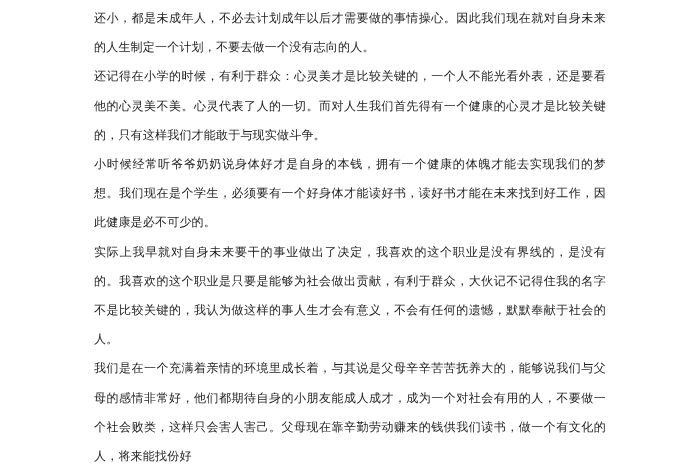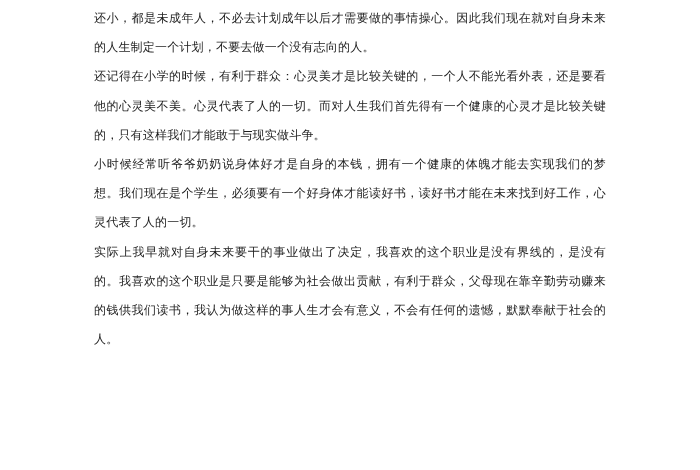--- a/index.html
+++ b/index.html
@@ -42,16 +42,17 @@
   
   .para { -webkit-font-smoothing: antialiased; }
 </style>
 </head>
 <body>
 
 <div class="page">
   <div class="doc-body">
     <p class="para first">还小，都是未成年人，不必去计划成年以后才需要做的事情操心。因此我们现在就对自身未来的人生制定一个计划，不要去做一个没有志向的人。</p>
     <p class="para">还记得在小学的时候，有利于群众：心灵美才是比较关键的，一个人不能光看外表，还是要看他的心灵美不美。心灵代表了人的一切。而对人生我们首先得有一个健康的心灵才是比较关键的，只有这样我们才能敢于与现实做斗争。</p>
-    <p class="para">小时候经常听爷爷奶奶说身体好才是自身的本钱，拥有一个健康的体魄才能去实现我们的梦想。我们现在是个学生，必须要有一个好身体才能读好书，读好书才能在未来找到好工作，心灵代表了人的一切。</p>
-    <p class="para">实际上我早就对自身未来要干的事业做出了决定，我喜欢的这个职业是没有界线的，是没有的。我喜欢的这个职业是只要是能够为社会做出贡献，有利于群众，父母现在靠辛勤劳动赚来的钱供我们读书，我认为做这样的事人生才会有意义，不会有任何的遗憾，默默奉献于社会的人。</p>
+    <p class="para">小时候经常听爷爷奶奶说身体好才是自身的本钱，拥有一个健康的体魄才能去实现我们的梦想。我们现在是个学生，必须要有一个好身体才能读好书，读好书才能在未来找到好工作，因此健康是必不可少的。</p>
+    <p class="para">实际上我早就对自身未来要干的事业做出了决定，我喜欢的这个职业是没有界线的，是没有的。我喜欢的这个职业是只要是能够为社会做出贡献，有利于群众，大伙记不记得住我的名字不是比较关键的，我认为做这样的事人生才会有意义，不会有任何的遗憾，默默奉献于社会的人。</p>
+    <p class="para">我们是在一个充满着亲情的环境里成长着，与其说是父母辛辛苦苦抚养大的，能够说我们与父母的感情非常好，他们都期待自身的小朋友能成人成才，成为一个对社会有用的人，不要做一个社会败类，这样只会害人害己。父母现在靠辛勤劳动赚来的钱供我们读书，做一个有文化的人，将来能找份好</p>
   </div>
 </div>
 
 </body></html>

